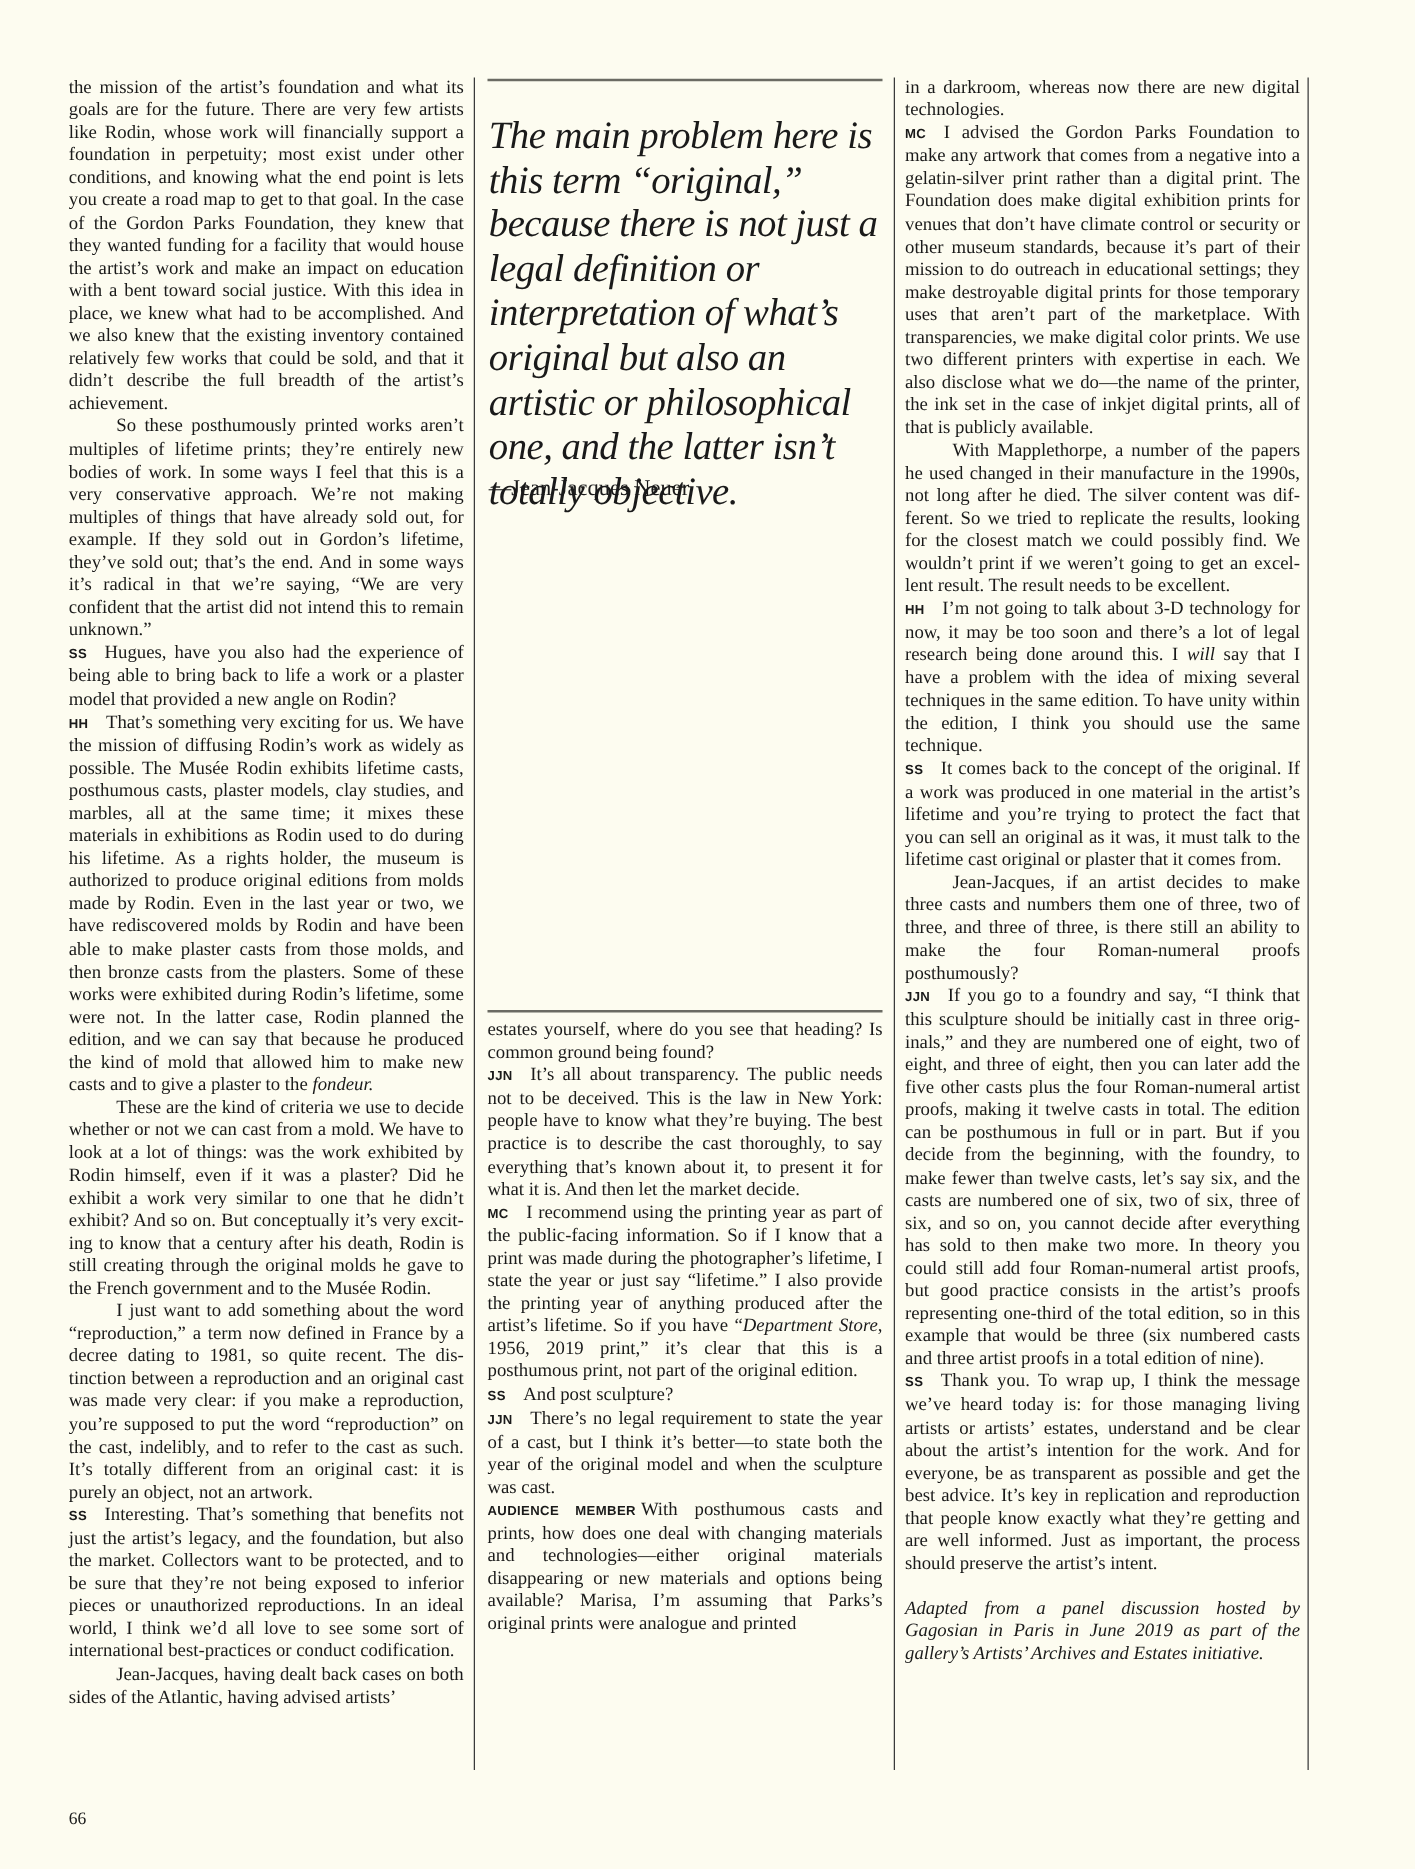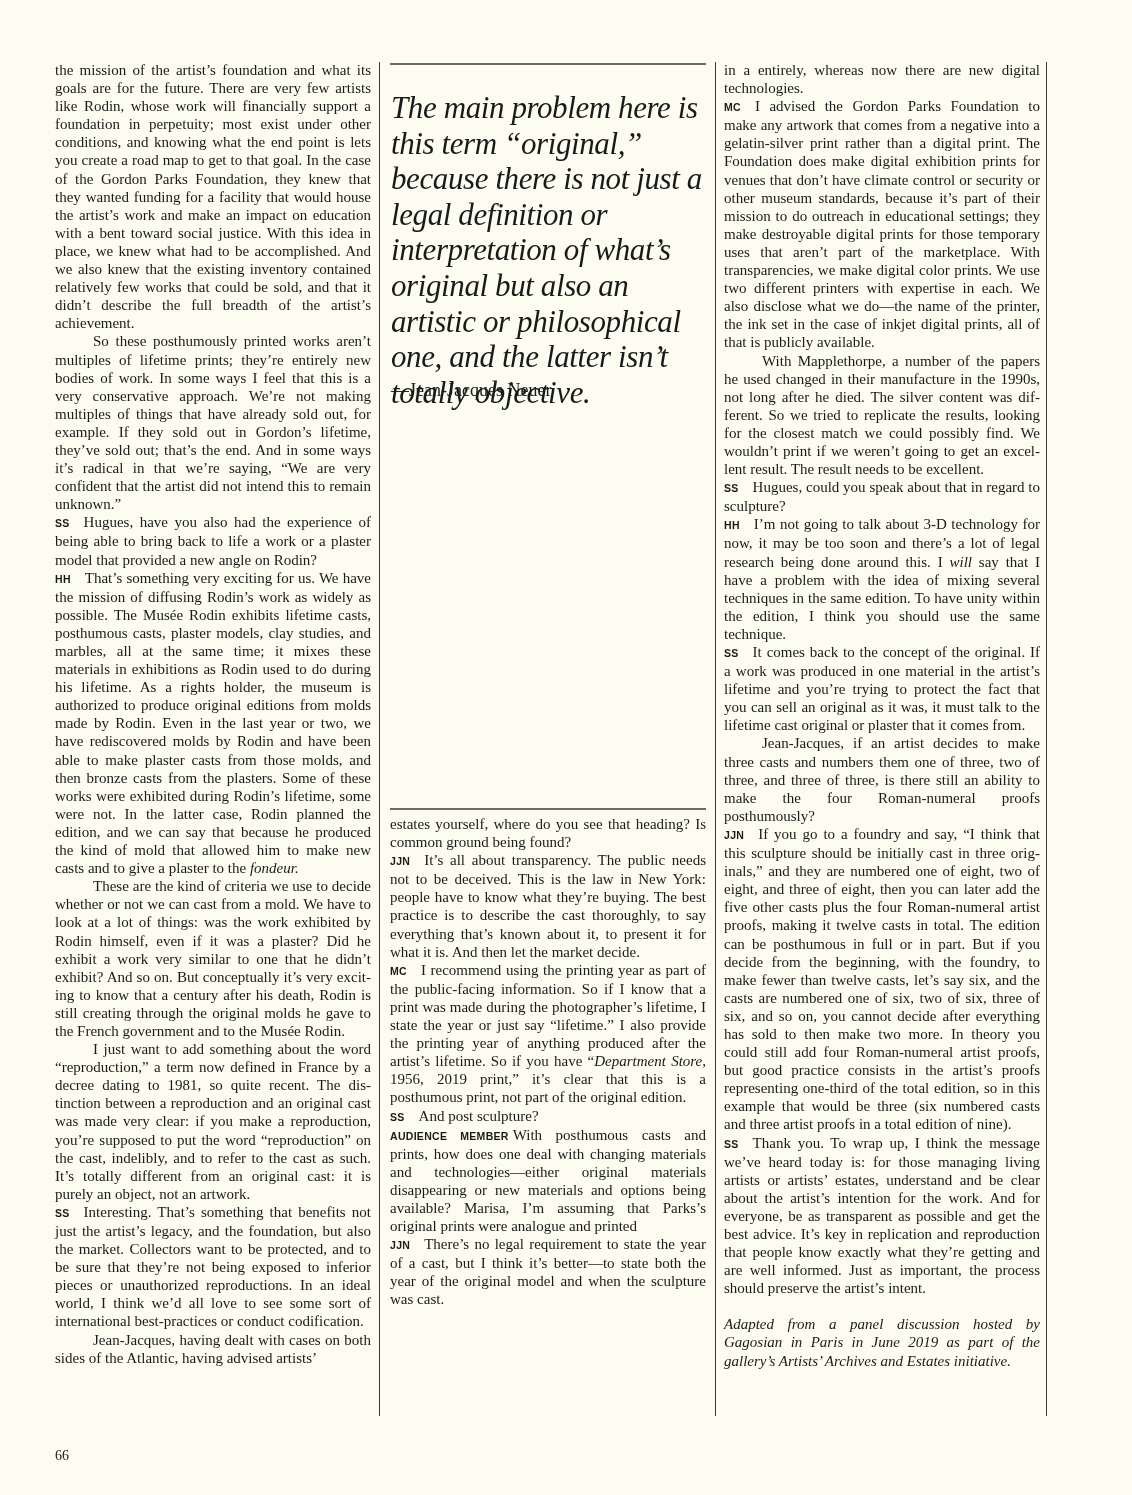--- a/index.html
+++ b/index.html
@@ -62,42 +62,41 @@
 <div class="rule-v" style="left:1046px;"></div>
 
 <div class="col col-left">
   <p>the mission of the artist’s foundation and what its goals are for the future. There are very few artists like Rodin, whose work will financially support a foundation in perpetuity; most exist under other conditions, and knowing what the end point is lets you create a road map to get to that goal. In the case of the Gordon Parks Foundation, they knew that they wanted funding for a facility that would house the artist’s work and make an impact on education with a bent toward social justice. With this idea in place, we knew what had to be accomplished. And we also knew that the existing inventory con­tained relatively few works that could be sold, and that it didn’t describe the full breadth of the artist’s achievement.</p>
   <p class="indent">So these posthumously printed works aren’t multiples of lifetime prints; they’re entirely new bodies of work. In some ways I feel that this is a very conservative approach. We’re not mak­ing multiples of things that have already sold out, for example. If they sold out in Gordon’s life­time, they’ve sold out; that’s the end. And in some ways it’s radical in that we’re saying, “We are very confident that the artist did not intend this to remain unknown.”</p>
   <p><span class="spk">SS</span><span>Hugues, have you also had the experience of being able to bring back to life a work or a plaster model that provided a new angle on Rodin?</span></p>
   <p><span class="spk">HH</span><span>That’s something very exciting for us. We have the mission of diffusing Rodin’s work as widely as possible. The Musée Rodin exhibits lifetime casts, posthumous casts, plaster models, clay studies, and marbles, all at the same time; it mixes these materials in exhibitions as Rodin used to do during his lifetime. As a rights holder, the museum is authorized to produce original edi­tions from molds made by Rodin. Even in the last year or two, we have rediscovered molds by Rodin and have been able to make plaster casts from those molds, and then bronze casts from the plas­ters. Some of these works were exhibited during Rodin’s lifetime, some were not. In the latter case, Rodin planned the edition, and we can say that because he produced the kind of mold that allowed him to make new casts and to give a plaster to the </span><i>fondeur.</i></p>
   <p class="indent">These are the kind of criteria we use to decide whether or not we can cast from a mold. We have to look at a lot of things: was the work exhib­ited by Rodin himself, even if it was a plaster? Did he exhibit a work very similar to one that he didn’t exhibit? And so on. But conceptually it’s very excit­ing to know that a century after his death, Rodin is still creating through the original molds he gave to the French government and to the Musée Rodin.</p>
   <p class="indent">I just want to add something about the word “reproduction,” a term now defined in France by a decree dating to 1981, so quite recent. The dis­tinction between a reproduction and an original cast was made very clear: if you make a reproduc­tion, you’re supposed to put the word “reproduc­tion” on the cast, indelibly, and to refer to the cast as such. It’s totally different from an original cast: it is purely an object, not an artwork.</p>
   <p><span class="spk">SS</span><span>Interesting. That’s something that benefits not just the artist’s legacy, and the foundation, but also the market. Collectors want to be protected, and to be sure that they’re not being exposed to inferior pieces or unauthorized reproductions. In an ideal world, I think we’d all love to see some sort of international best-practices or conduct codification.</span></p>
-  <p class="indent">Jean-Jacques, having dealt with cases on both sides of the Atlantic, having advised artists’</p>
+  <p class="indent">Jean-Jacques, having dealt back cases on both sides of the Atlantic, having advised artists’</p>
 </div>
 
 <div class="rule-h" style="left:390px; top:63px; width:316px;"></div>
 <div class="pullquote">The main problem here is this term “original,” because there is not just a legal definition or interpretation of what’s original but also an artistic or philosophical one, and the latter isn’t totally objective.</div>
 <div class="pq-attr">—Jean-Jacques Neuer</div>
 <div class="rule-h" style="left:390px; top:808px; width:316px;"></div>
 
 <div class="col mid-text">
   <p>estates yourself, where do you see that heading? Is common ground being found?</p>
   <p><span class="spk">JJN</span><span>It’s all about transparency. The public needs not to be deceived. This is the law in New York: people have to know what they’re buying. The best practice is to describe the cast thoroughly, to say everything that’s known about it, to present it for what it is. And then let the market decide.</span></p>
   <p><span class="spk">MC</span><span>I recommend using the printing year as part of the public-facing information. So if I know that a print was made during the photographer’s lifetime, I state the year or just say “lifetime.” I also provide the printing year of anything produced after the artist’s lifetime. So if you have “</span><i>Department Store</i><span>, 1956, 2019 print,” it’s clear that this is a posthumous print, not part of the original edition.</span></p>
   <p><span class="spk">SS</span><span>And post sculpture?</span></p>
+  <p><span class="spk">JJN</span><span>There’s no legal requirement to state the year of a cast, but I think it’s better—to state both the year of the original model and when the sculpture was cast.</span></p>
   <p><span class="spk aud">AUDIENCE MEMBER</span><span>With posthumous casts and prints, how does one deal with changing mate­rials and technologies—either original materi­als disappearing or new materials and options being available? Marisa, I’m assuming that Parks’s original prints were analogue and printed</span></p>
-  <p><span class="spk">JJN</span><span>There’s no legal requirement to state the year of a cast, but I think it’s better—to state both the year of the original model and when the sculpture was cast.</span></p>
 </div>
 
 <div class="col col-right">
-  <p>in a entirely, whereas now there are new digital technologies.</p>
+  <p>in a darkroom, whereas now there are new digital technologies.</p>
   <p><span class="spk">MC</span><span>I advised the Gordon Parks Foundation to make any artwork that comes from a negative into a gelatin-silver print rather than a digital print. The Foundation does make digital exhibition prints for venues that don’t have climate control or security or other museum standards, because it’s part of their mission to do outreach in educational set­tings; they make destroyable digital prints for those temporary uses that aren’t part of the mar­ketplace. With transparencies, we make digital color prints. We use two different printers with expertise in each. We also disclose what we do—the name of the printer, the ink set in the case of inkjet digital prints, all of that is publicly available.</span></p>
   <p class="indent">With Mapplethorpe, a number of the papers he used changed in their manufacture in the 1990s, not long after he died. The silver content was dif­ferent. So we tried to replicate the results, looking for the closest match we could possibly find. We wouldn’t print if we weren’t going to get an excel­lent result. The result needs to be excellent.</p>
-  <p><span class="spk">SS</span><span>Hugues, could you speak about that in regard to sculpture?</span></p>
   <p><span class="spk">HH</span><span>I’m not going to talk about 3-D technology for now, it may be too soon and there’s a lot of legal research being done around this. I </span><i>will</i><span> say that I have a problem with the idea of mixing sev­eral techniques in the same edition. To have unity within the edition, I think you should use the same technique.</span></p>
   <p><span class="spk">SS</span><span>It comes back to the concept of the orig­inal. If a work was produced in one material in the artist’s lifetime and you’re trying to protect the fact that you can sell an original as it was, it must talk to the lifetime cast original or plaster that it comes from.</span></p>
   <p class="indent">Jean-Jacques, if an artist decides to make three casts and numbers them one of three, two of three, and three of three, is there still an ability to make the four Roman-numeral proofs posthumously?</p>
   <p><span class="spk">JJN</span><span>If you go to a foundry and say, “I think that this sculpture should be initially cast in three orig­inals,” and they are numbered one of eight, two of eight, and three of eight, then you can later add the five other casts plus the four Roman-numeral artist proofs, making it twelve casts in total. The edition can be posthumous in full or in part. But if you decide from the beginning, with the foundry, to make fewer than twelve casts, let’s say six, and the casts are numbered one of six, two of six, three of six, and so on, you cannot decide after everything has sold to then make two more. In the­ory you could still add four Roman-numeral art­ist proofs, but good practice consists in the artist’s proofs representing one-third of the total edition, so in this example that would be three (six num­bered casts and three artist proofs in a total edition of nine).</span></p>
   <p><span class="spk">SS</span><span>Thank you. To wrap up, I think the message we’ve heard today is: for those managing living artists or artists’ estates, understand and be clear about the artist’s intention for the work. And for everyone, be as transparent as possible and get the best advice. It’s key in replication and reproduction that people know exactly what they’re getting and are well informed. Just as important, the process should preserve the artist’s intent.</span></p>
   <p class="credit">Adapted from a panel discussion hosted by Gagosian in Paris in June 2019 as part of the gallery’s Artists’ Archives and Estates initiative.</p>
 </div>
 
 <div class="pagenum">66</div>
 

